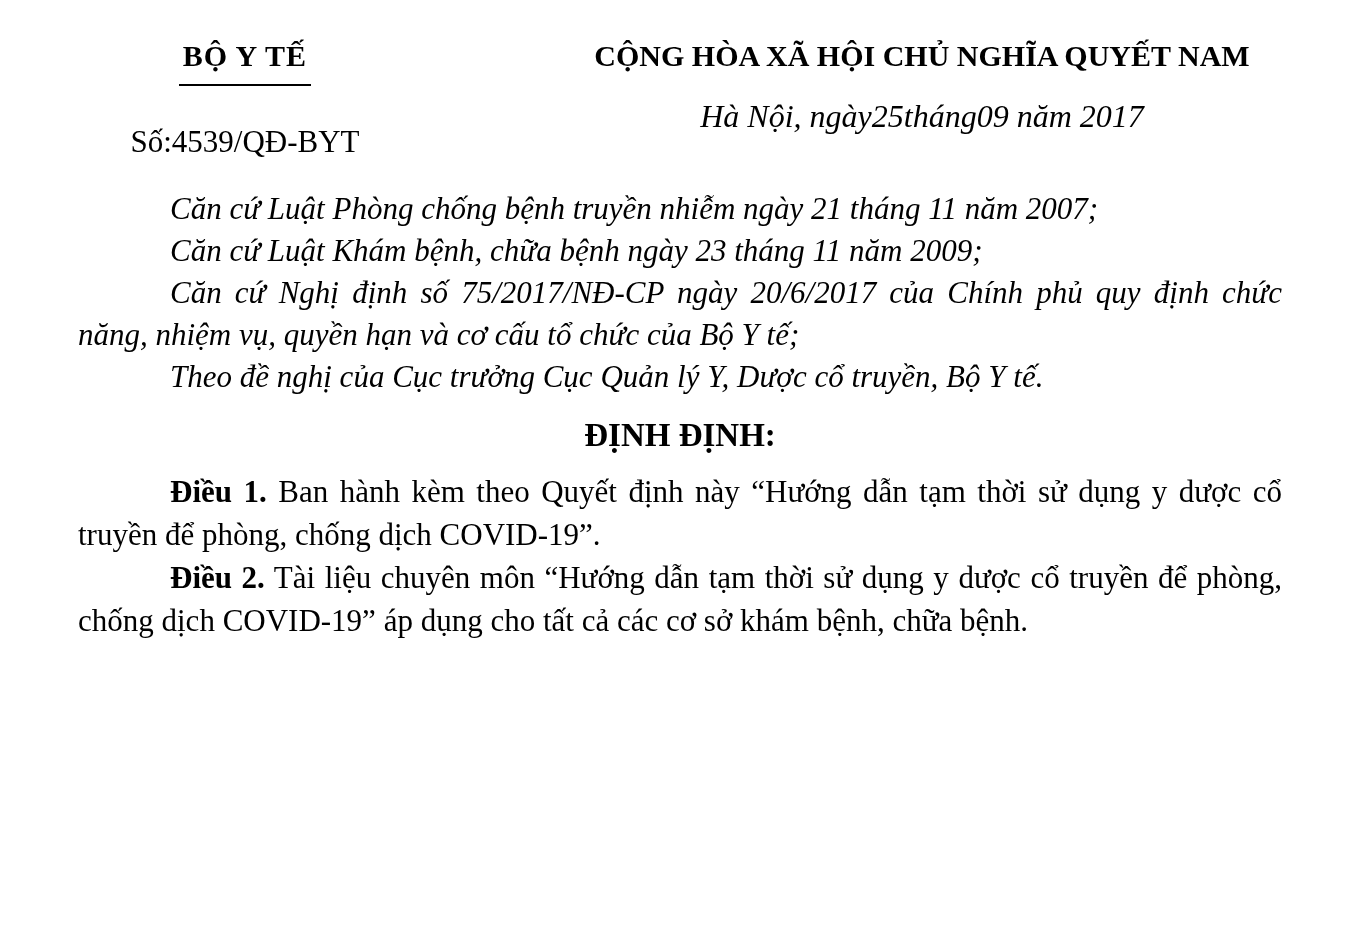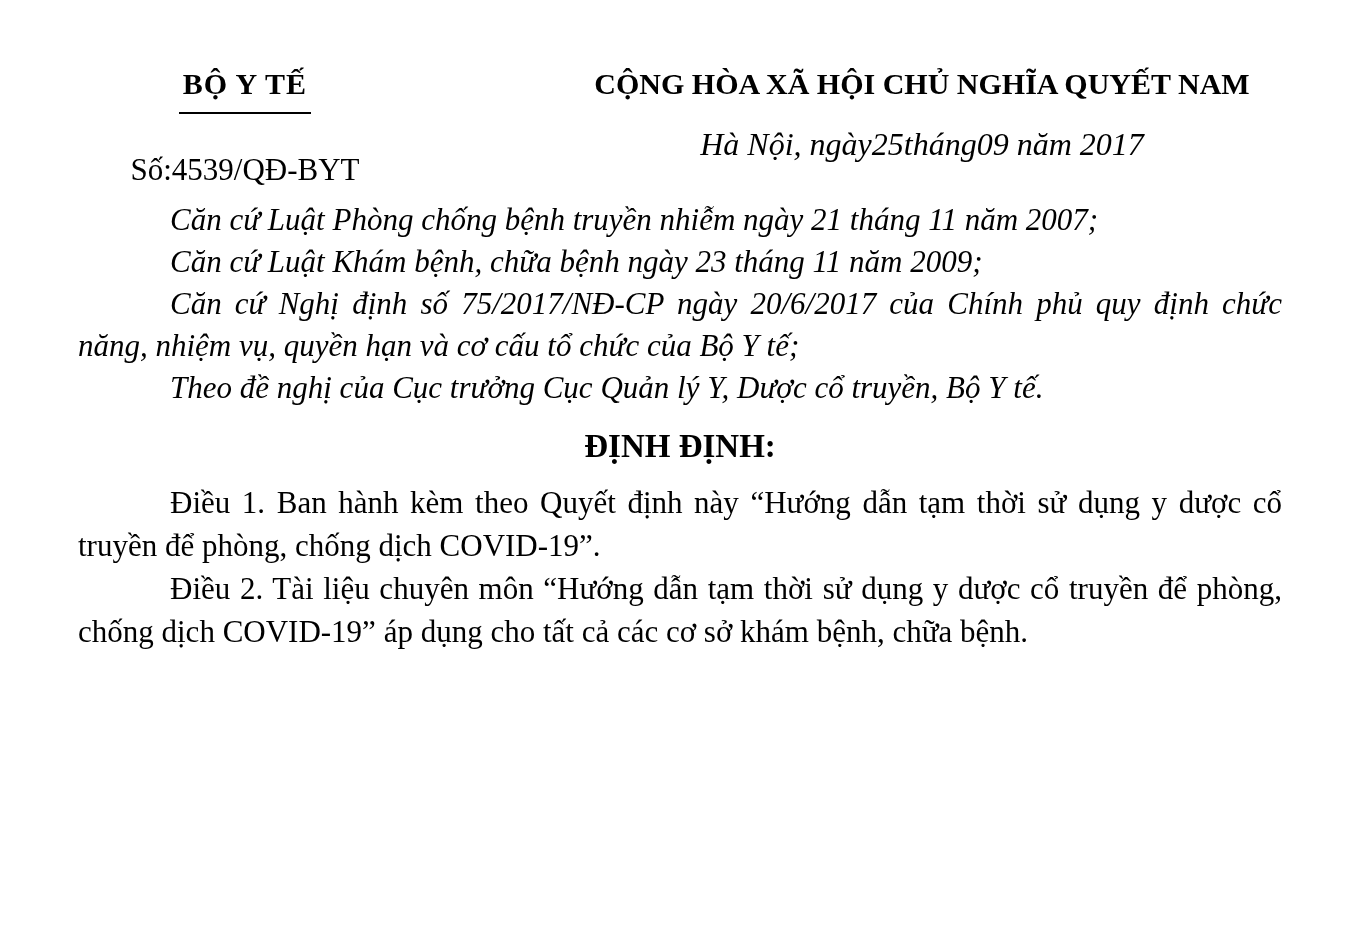--- a/index.html
+++ b/index.html
@@ -6,21 +6,21 @@
   .page {
     position: relative;
     width: 1346px;
     height: 796px;
     background: #ffffff;
     color: #000000;
     font-family: "Liberation Serif", "DejaVu Serif", serif;
     font-size: 31px;
     overflow: hidden;
     box-sizing: border-box;
-    padding-top: 64px;
+    padding-top: 36px;
   }
   .header { display: flex; align-items: flex-start; }
   .header-left { width: 490px; text-align: center; }
   .header-right { flex: 1; text-align: center; padding-left: 48px; padding-right: 40px; }
   .org-name {
     display: inline-block;
     font-weight: bold;
     font-size: 30px;
     letter-spacing: 1px;
     line-height: 40px;
@@ -38,21 +38,21 @@
     border-bottom: 2px solid #000;
     padding: 0 6px 5px 6px;
   }
   .place-date { margin-top: 20px; font-style: italic; font-size: 32px; line-height: 40px; }
   .title-block { text-align: center; margin-top: 44px; }
   .decision-heading { font-weight: bold; font-size: 33px; line-height: 44px; }
   .decision-subtitle { font-weight: bold; font-size: 31px; line-height: 43px; }
   .title-divider { width: 300px; height: 2px; background: #000; margin: 3px auto 0 auto; }
   .issuer-title { font-weight: bold; font-size: 32px; line-height: 44px; margin-top: 11px; }
   .body-text { padding: 0 64px 0 78px; }
-  .preamble { margin-top: 9px; }
+  .preamble { margin-top: 26px; }
   .preamble p {
     margin: 0;
     font-style: italic;
     text-align: justify;
     text-indent: 92px;
     line-height: 42px;
   }
   .enactment-heading {
     text-align: center;
     font-weight: bold;
@@ -60,21 +60,21 @@
     line-height: 44px;
     margin-top: 15px;
   }
   .articles { margin-top: 13px; }
   .articles p {
     margin: 0;
     text-align: justify;
     text-indent: 92px;
     line-height: 43px;
   }
-  .article-label { font-weight: normal; margin-top: 36px; }
+  .article-label { font-weight: bold; margin-top: 36px; }
 </style>
 </head>
 <body>
 
 <div class="page">
 
   <div class="header">
     <div class="header-left">
       <div class="org-name">BỘ Y TẾ</div>
       <div class="doc-number">Số:4539/QĐ-BYT</div>

